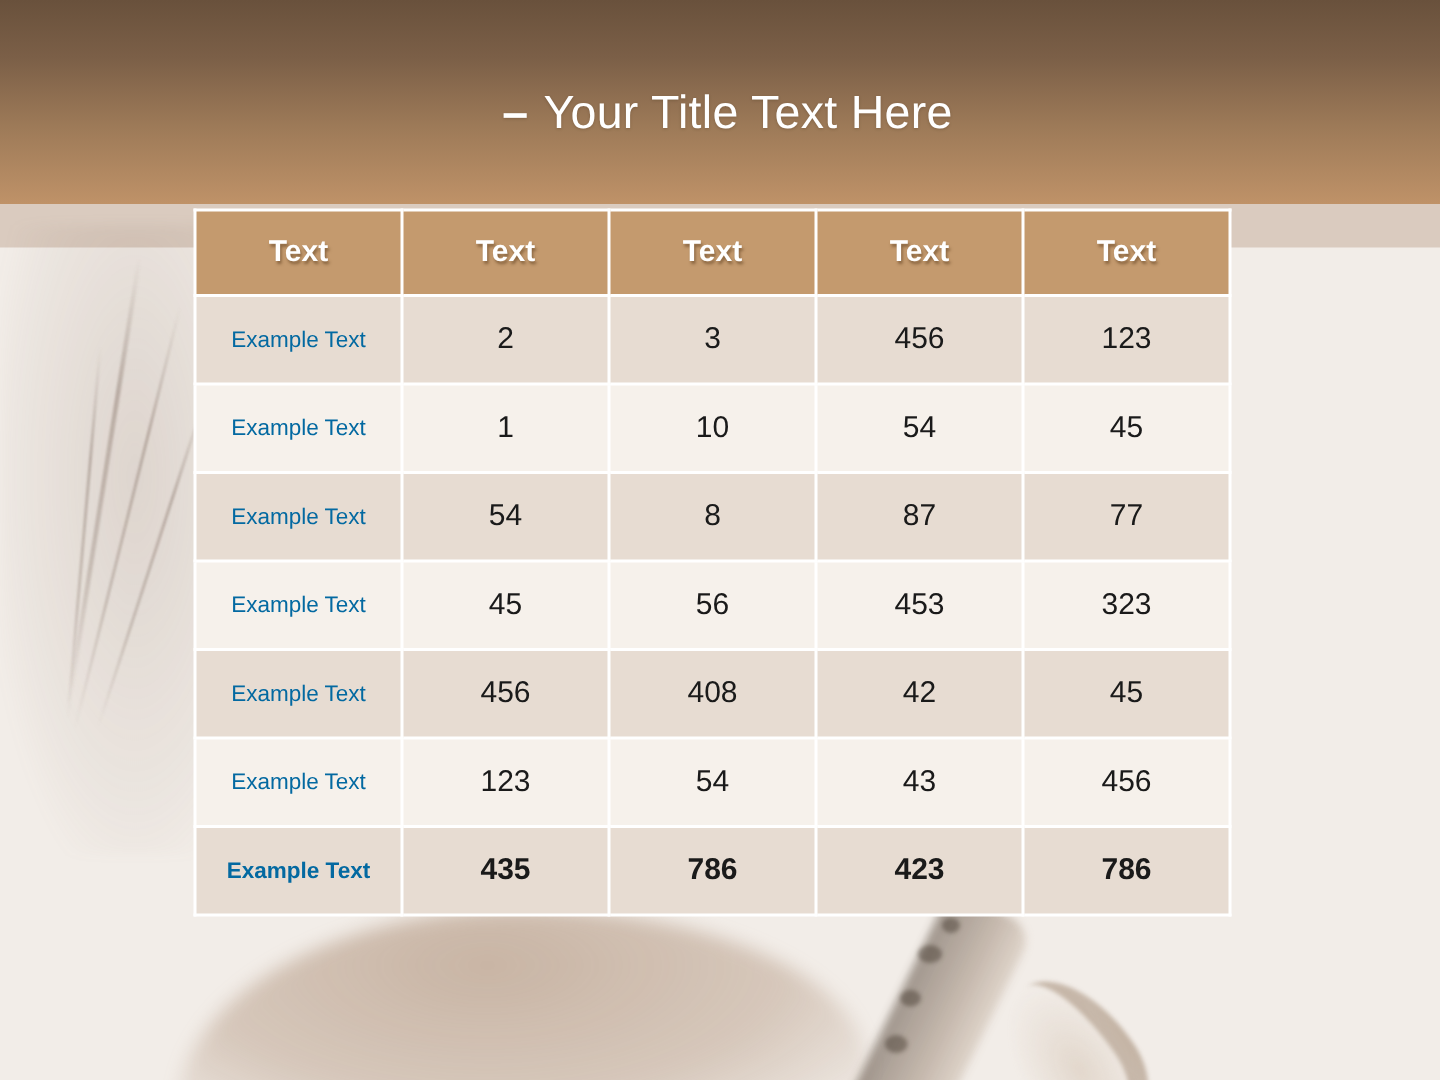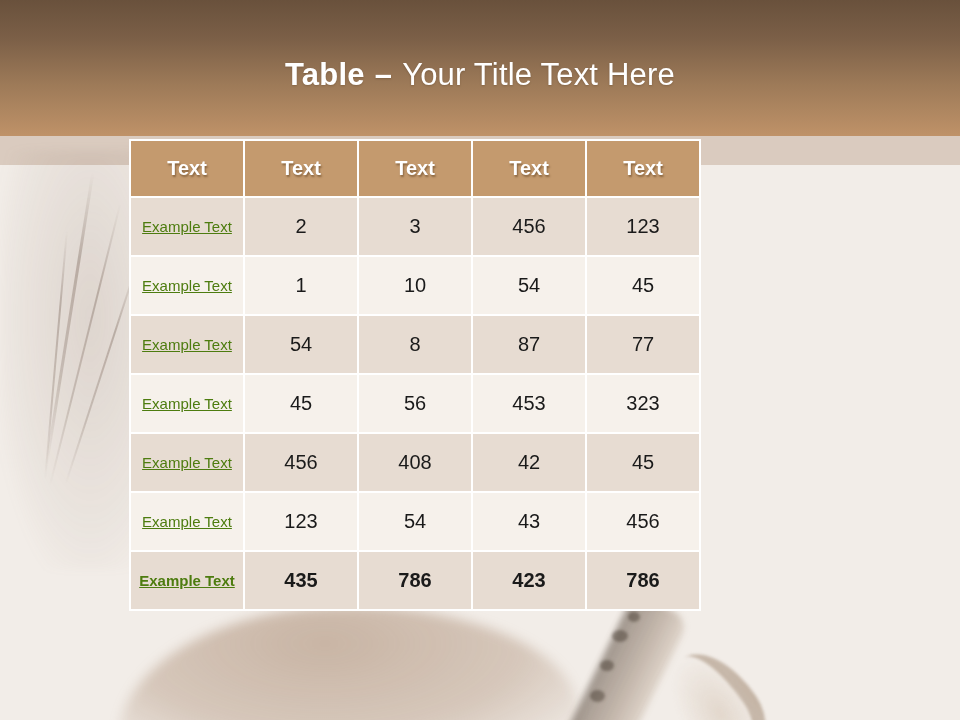--- a/index.html
+++ b/index.html
@@ -70,37 +70,37 @@
     position:absolute;left:678px;top:648px;width:64px;height:110px;
     transform:rotate(-34deg);
     border-radius:50% 50% 50% 50% / 60% 60% 40% 40%;
     border-right:14px solid rgba(135,105,78,.40);
     border-bottom:10px solid rgba(135,105,78,.28);
     background:radial-gradient(ellipse at 60% 60%,rgba(190,165,140,.30),transparent 70%);
     filter:blur(1.5px);
   }
   
   table.data{
-    position:absolute;left:129px;top:139px;width:572px;
+    position:absolute;left:129px;top:139px;width:692px;
     border-collapse:collapse;table-layout:fixed;
   }
   table.data th,table.data td{
     border:2px solid #ffffff;
     text-align:center;vertical-align:middle;
     padding:0;
   }
   table.data th{
     height:55px;background:#c49a6e;
     color:#ffffff;font-size:20px;font-weight:bold;
     text-shadow:1px 2px 2px rgba(90,58,28,.55);
   }
   table.data td{height:57px;}
   tr.row-odd td{background:#e7dcd2;}
   tr.row-even td{background:#f6f1eb;}
-  td.cell-label{font-size:15px;color:#4d7c0f;text-decoration:underline;}
+  td.cell-label{font-size:15px;color:#0369a1;}
   td.cell-value{font-size:20px;color:#1a1a1a;}
   tr.row-bold td{font-weight:bold;}
 </style>
 </head>
 <body>
 
 <div class="slide">
 
   <div class="banner"></div>
 
@@ -114,21 +114,21 @@
     <div class="hair-strand hs4"></div>
     <div class="torso"></div>
     <div class="sax-body"></div>
     <div class="sax-key sk1"></div>
     <div class="sax-key sk2"></div>
     <div class="sax-key sk3"></div>
     <div class="sax-key sk4"></div>
     <div class="sax-bell"></div>
   </div>
 
-  <div class="title"><span class="t-bold">Table</span><span class="t-dash">–</span><span class="t-rest">Your Title Text Here</span></div>
+  <div class="title"><span class="t-dash">–</span><span class="t-rest">Your Title Text Here</span></div>
 
   <table class="data">
     <thead>
       <tr id="head-row">
           <th>Text</th>
           <th>Text</th>
           <th>Text</th>
           <th>Text</th>
           <th>Text</th>
         </tr>

